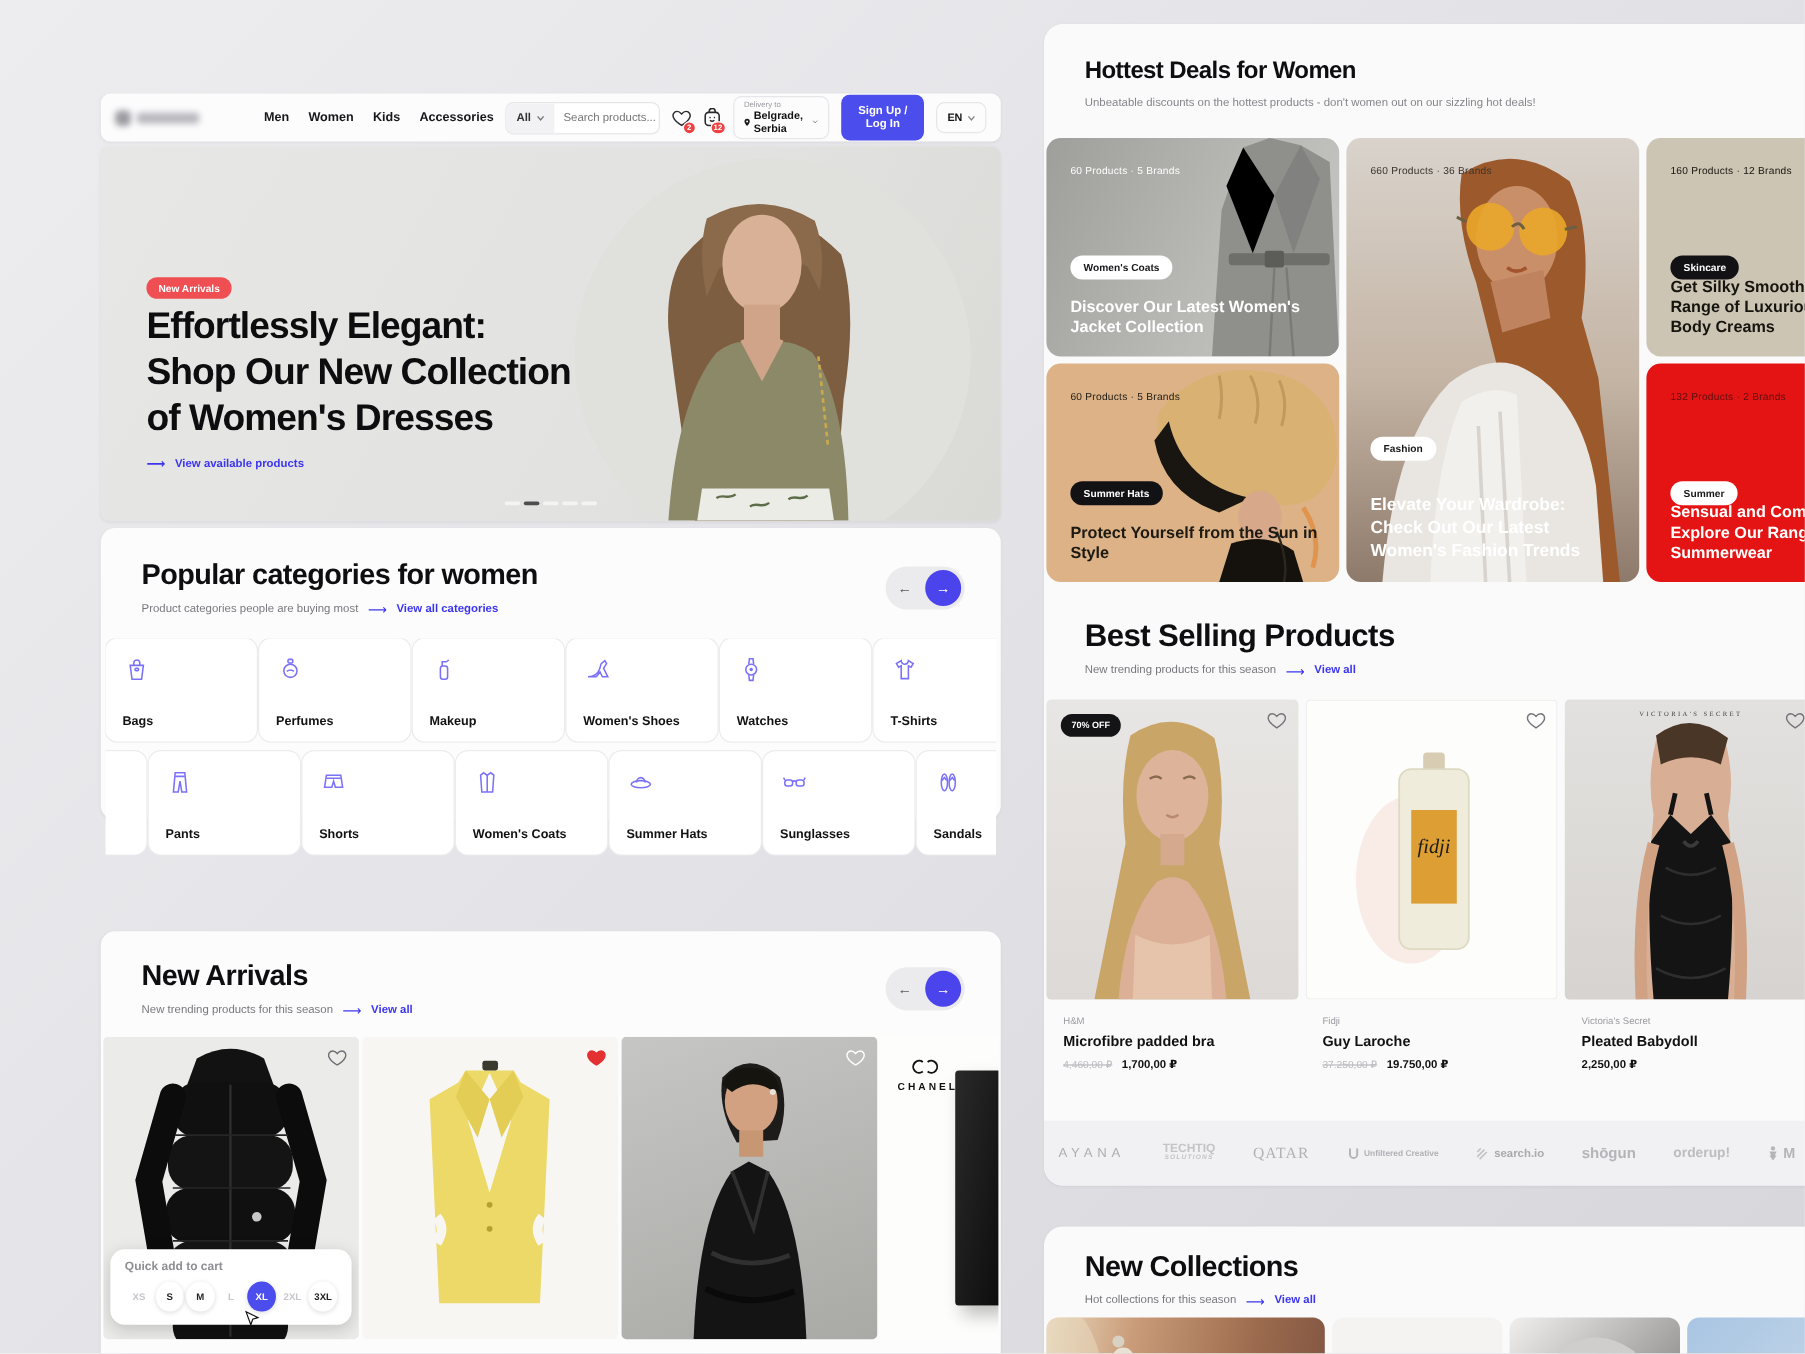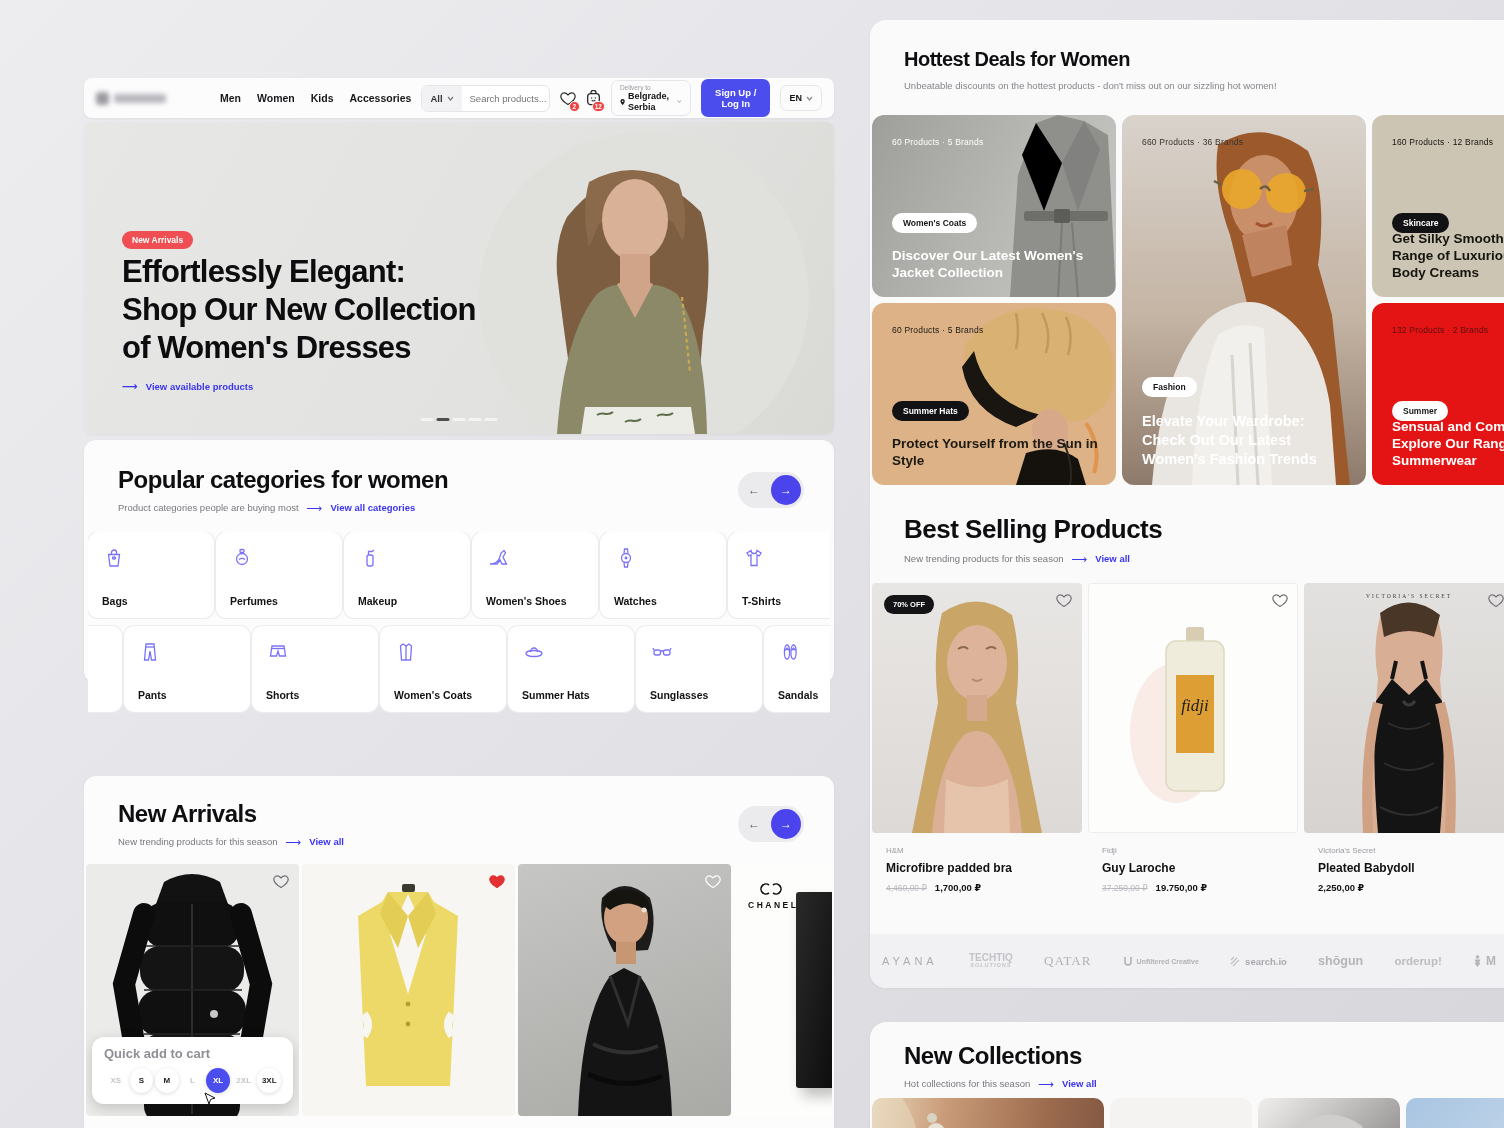--- a/index.html
+++ b/index.html
@@ -78,21 +78,21 @@
   
   .arrv { left:84px; top:776px; width:750px; height:352px; border-radius:12px 12px 0 0; }
   .arrv .head { position:absolute; left:34px; top:24px; }
   .arrv .nav-arrows { top:30px; }
   .prod-row { position:absolute; left:2px; top:88px; width:746px; height:264px;
               display:flex; gap:3px; overflow:hidden; }
   .pcard { flex:0 0 213px; height:252px; border-radius:4px; position:relative; overflow:hidden; cursor:pointer; }
   .heart-btn { position:absolute; top:10px; right:10px; cursor:pointer; }
   .quick { position:absolute; left:6px; right:6px; bottom:12px; background:#fff; border-radius:12px;
            padding:9px 12px 11px; box-shadow:0 4px 14px rgba(0,0,0,.18); }
-  .quick .ql { font-size:13px; font-weight:bold; color:#8e8e94; margin-bottom:7px; }
+  .quick .ql { font-size:10px; font-weight:bold; color:#8e8e94; margin-bottom:7px; }
   .chips { display:flex; gap:2px; align-items:center; justify-content:space-between; }
   .chip { width:25px; height:25px; border-radius:50%; display:flex; align-items:center; justify-content:center;
           font-size:8px; font-weight:bold; color:#232326; background:#fff;
           box-shadow:0 1px 4px rgba(0,0,0,.14); cursor:pointer; }
   .chip.ghost { box-shadow:none; background:transparent; color:#c6c6cc; }
   .chip.sel { background:#4b4ded; color:#fff; }
   .cursor-pt { position:absolute; left:112px; bottom:-2px; }
 
   
   .rp1 { left:870px; top:20px; width:640px; height:968px; border-radius:16px 0 0 16px; background:#fafafb; }
@@ -101,21 +101,21 @@
   .rp1 .deals-head .sub { font-size:9.5px; color:#85858b; margin-top:9px; }
   .deal-grid { position:absolute; left:2px; top:95px; display:grid;
                grid-template-columns:244px 244px 244px; grid-auto-rows:182px; gap:6px; }
   .dcard { border-radius:12px; position:relative; overflow:hidden; padding:16px 20px; cursor:pointer; }
   .dcard .meta { position:absolute; left:20px; top:22px; font-size:8.5px; letter-spacing:.2px; }
   .dcard .tagp { position:absolute; left:20px; border-radius:11px; padding:5px 11px;
                  font-size:8.5px; font-weight:bold; }
   .dcard .dtitle { position:absolute; left:20px; right:14px; font-size:13.5px; font-weight:bold; line-height:17px; }
   .dcard.small .tagp { bottom:64px; } .dcard.small .dtitle { bottom:16px; }
   .dcard.tall { grid-column:2; grid-row:1 / 3; }
-  .dcard.tall .tagp { bottom:88px; } .dcard.tall .dtitle { bottom:16px; }
+  .dcard.tall .tagp { bottom:101px; } .dcard.tall .dtitle { bottom:16px; }
   .pill-w { background:#fff; color:#17171a; } .pill-b { background:#121214; color:#fff; }
 
   .best-head { position:absolute; left:34px; top:494px; }
   .best-head .sec-title { font-size:26px; }
   .best-row { position:absolute; left:2px; top:563px; display:flex; gap:6px; }
   .bcard { width:210px; cursor:pointer; }
   .bphoto { position:relative; width:210px; height:250px; border-radius:4px; overflow:hidden; }
   .off-badge { position:absolute; left:12px; top:12px; background:#141416; color:#fff;
                font-size:7.5px; font-weight:bold; border-radius:10px; padding:5px 9px; }
   .binfo { padding:13px 14px 0; }
@@ -451,21 +451,21 @@
         </svg>
       <div style="position:absolute;left:14px;top:36px;font-size:8.5px;font-weight:bold;letter-spacing:2.5px;color:#111;">CHANEL</div>
       <div style="position:absolute;left:62px;top:28px;width:40px;height:196px;background:linear-gradient(100deg,#2a2a2a,#0c0c0c);border-radius:3px;box-shadow:6px 8px 14px rgba(0,0,0,.25);"></div>
     </div>
   </div>
 </div>
 
 <div class="panel rp1">
   <div class="deals-head">
     <div class="sec-title">Hottest Deals for Women</div>
-    <div class="sub">Unbeatable discounts on the hottest products - don't miss out on our sizzling hot women!</div>
+    <div class="sub">Unbeatable discounts on the hottest products - don't women out on our sizzling hot deals!</div>
   </div>
 
   <div class="deal-grid">
     <div class="dcard small" style="background:linear-gradient(115deg,#9e9e9b 0%,#b8b8b5 55%,#c9c9c6 100%);color:#fff;">
       <svg width="150" height="182" viewBox="0 0 150 182" style="position:absolute;right:0;top:0;">
         <path d="M70 8 L92 0 L118 6 L142 20 L150 182 L44 182 L52 60 Z" fill="#8f8f8b"></path>
         <path d="M70 8 L96 48 L78 96 L56 40 Z" fill="#79797
 5"></path>
         <path d="M118 6 L96 48 L112 96 L134 34 Z" fill="#818180"></path>
         <rect x="58" y="96" width="84" height="10" rx="3" fill="#6e6e6b"></rect>

